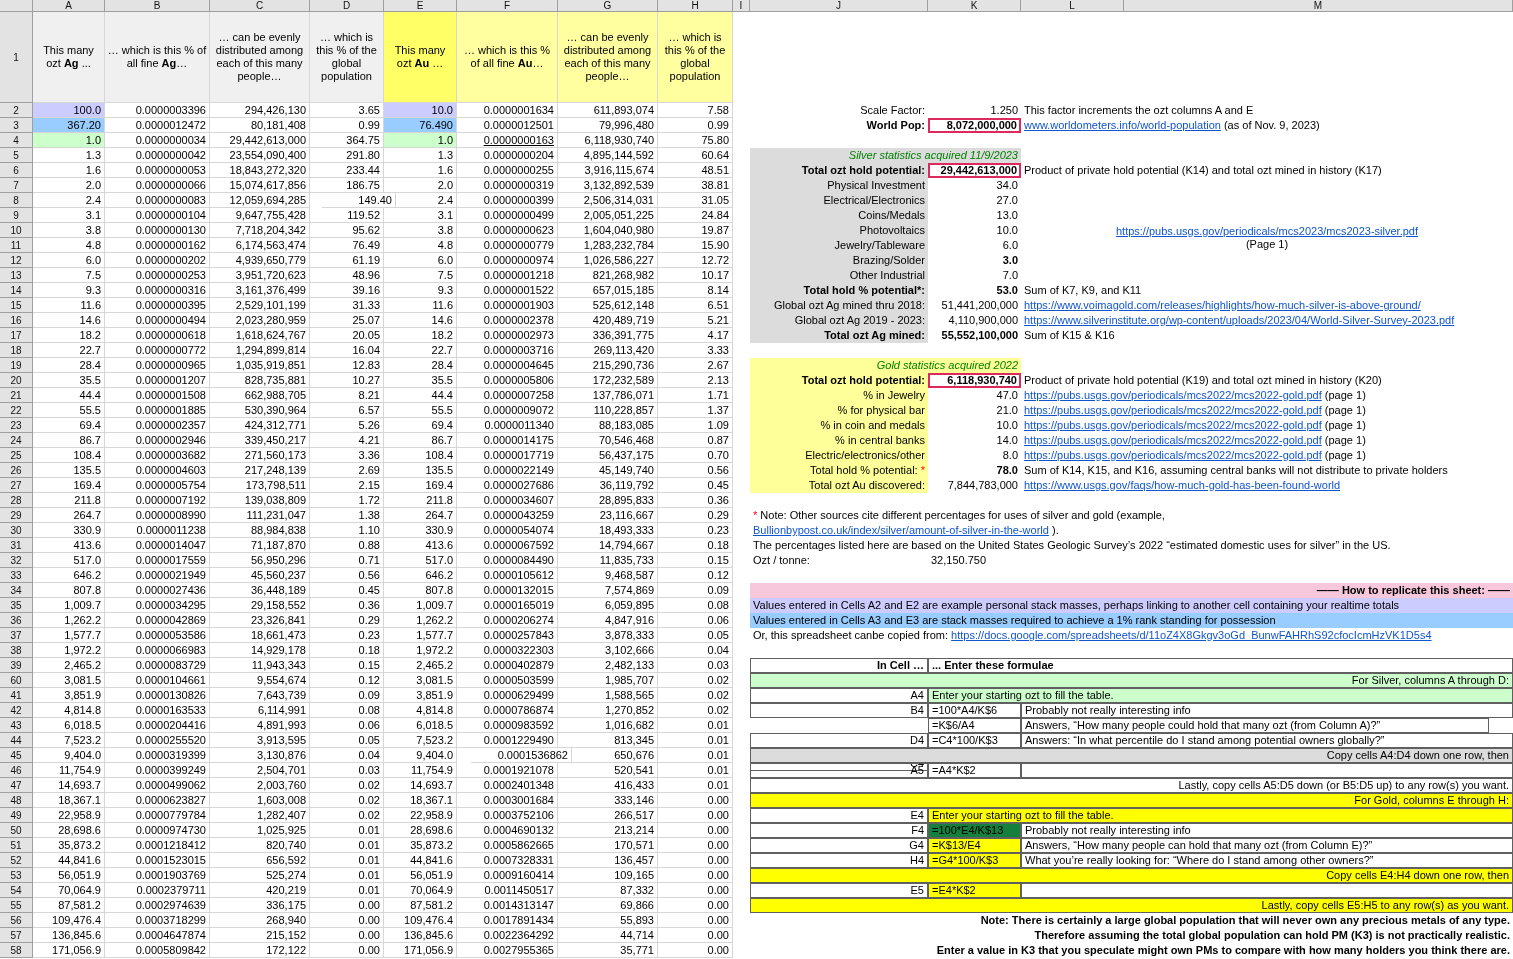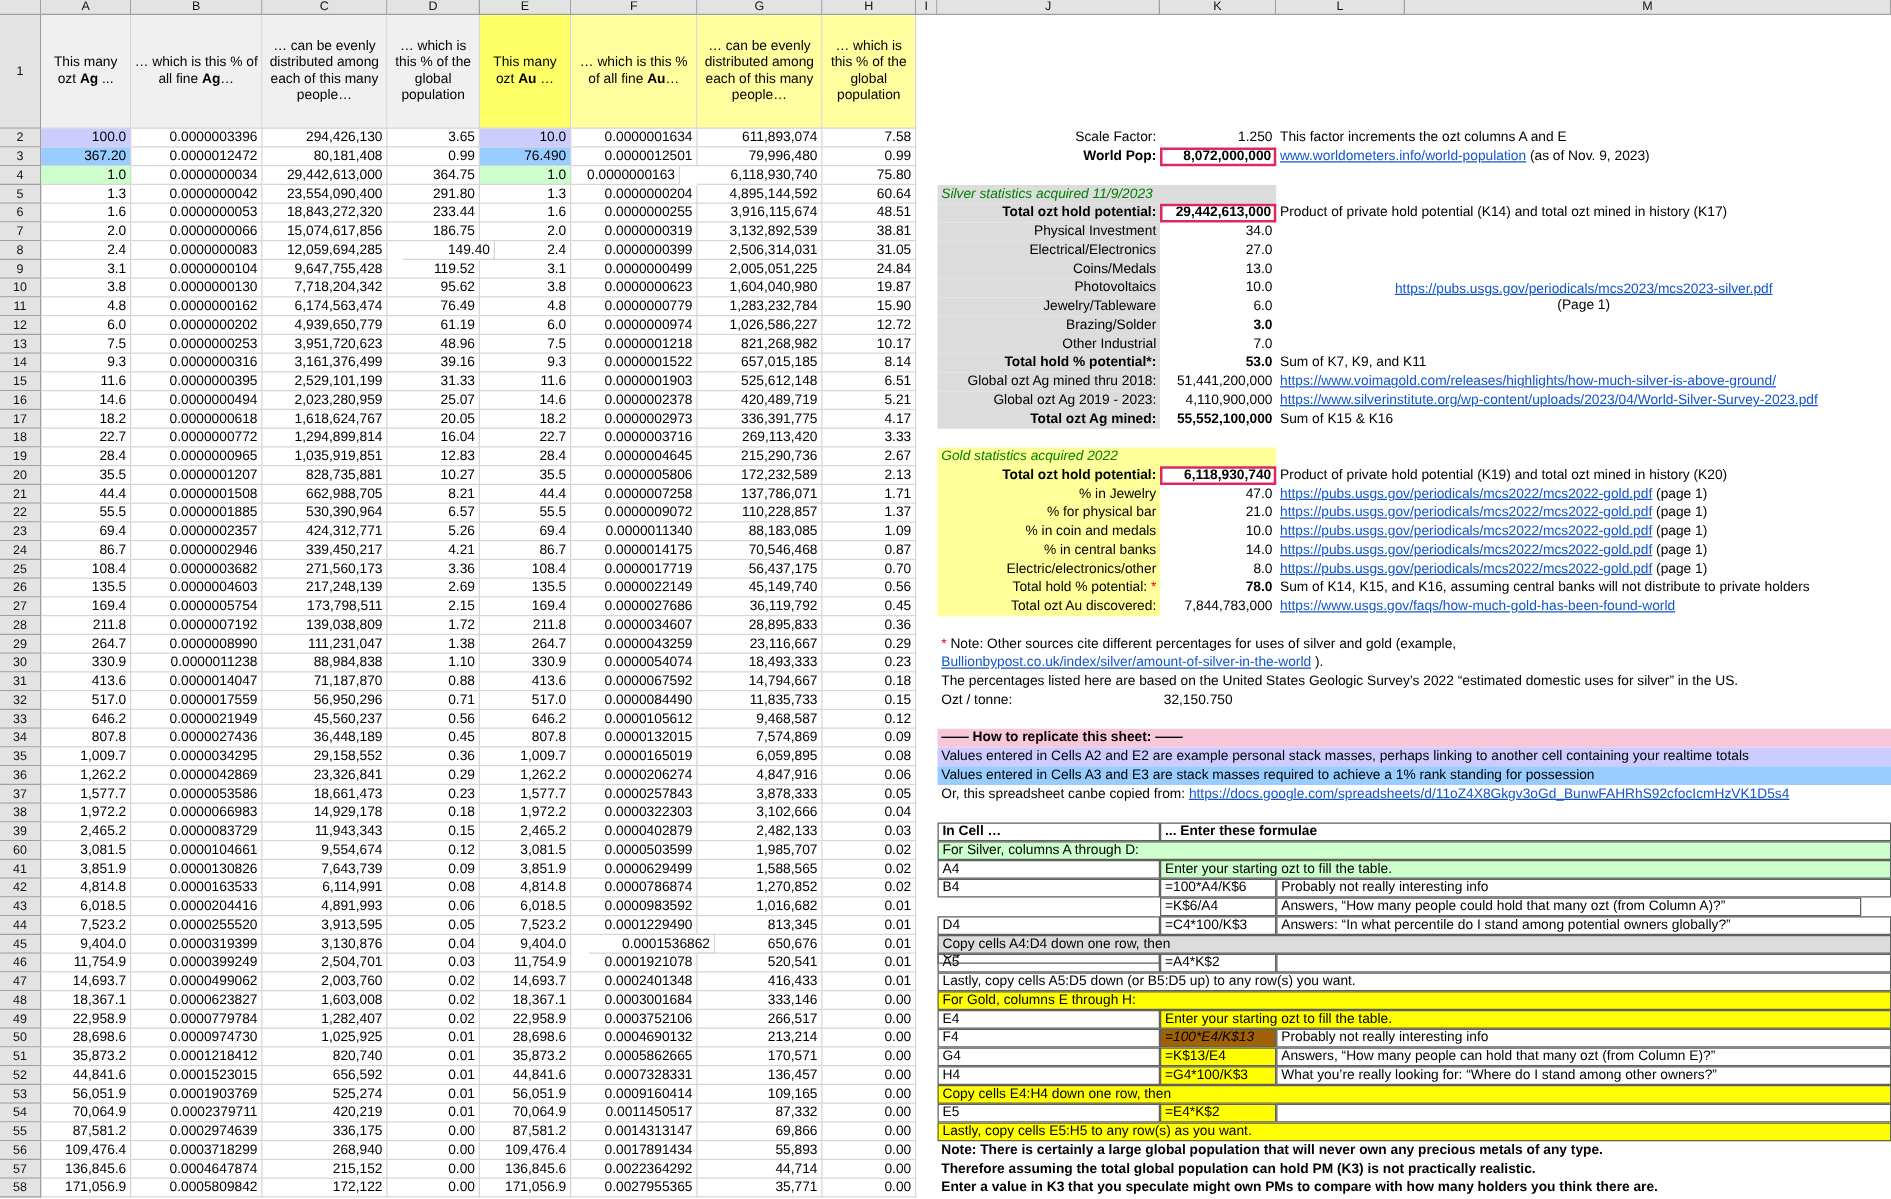--- a/index.html
+++ b/index.html
@@ -4,21 +4,21 @@
 <style>
   *{box-sizing:border-box;margin:0;padding:0;}
   body{background:#ffffff;font-family:"Liberation Sans","DejaVu Sans",sans-serif;}
   #sheet{position:relative;width:1513px;height:959px;background:#ffffff;overflow:hidden;}
   .hcell{position:absolute;background:#e3e3e3;border-right:1px solid #9f9f9f;border-bottom:1px solid #9f9f9f;
          display:flex;align-items:center;justify-content:center;font-size:10px;color:#111;}
   .cell{position:absolute;display:flex;align-items:center;justify-content:flex-start;padding:0 3px;
         font-size:11px;line-height:13px;white-space:nowrap;overflow:hidden;color:#000;}
   .grid{border-right:1px solid #d6d6d6;border-bottom:1px solid #d6d6d6;}
   .al-r{justify-content:flex-end;}
-  .al-c{justify-content:flex-start;}
+  .al-c{justify-content:flex-end;}
   .b{font-weight:bold;}
   .i{font-style:italic;}
   .brd{border:1px solid #606060;}
   .redbox{border:2px solid #dd2a5e;padding:0 2px;}
   .hdr{white-space:normal;text-align:center;line-height:13px;padding:1px 2px;}
   .lnk{color:#1155cc;text-decoration:underline;}
   .runs{display:inline;}
   .pdfnote{flex-direction:column;justify-content:center;white-space:normal;text-align:center;}
 </style>
 </head>
@@ -135,21 +135,21 @@
     <div class="cell grid al-r" style="left: 310px; top: 118px; width: 74px; height: 15px;">0.99</div>
     <div class="cell grid al-r" style="left: 384px; top: 118px; width: 73px; height: 15px; background: rgb(153, 204, 255);">76.490</div>
     <div class="cell grid al-r" style="left: 457px; top: 118px; width: 101px; height: 15px;">0.0000012501</div>
     <div class="cell grid al-r" style="left: 558px; top: 118px; width: 100px; height: 15px;">79,996,480</div>
     <div class="cell grid al-r" style="left: 658px; top: 118px; width: 75px; height: 15px;">0.99</div>
     <div class="cell grid al-r" style="left: 33px; top: 133px; width: 72px; height: 15px; background: rgb(204, 255, 204);">1.0</div>
     <div class="cell grid al-r" style="left: 105px; top: 133px; width: 105px; height: 15px;">0.0000000034</div>
     <div class="cell grid al-r" style="left: 210px; top: 133px; width: 100px; height: 15px;">29,442,613,000</div>
     <div class="cell grid al-r" style="left: 310px; top: 133px; width: 74px; height: 15px;">364.75</div>
     <div class="cell grid al-r" style="left: 384px; top: 133px; width: 73px; height: 15px; background: rgb(204, 255, 204);">1.0</div>
-    <div class="cell grid al-r" style="left: 457px; top: 133px; width: 87px; height: 15px;">0.0000000163</div>
+    <div class="cell grid al-r" style="left: 457px; top: 133px; width: 101px; height: 15px; text-decoration: underline;">0.0000000163</div>
     <div class="cell grid al-r" style="left: 558px; top: 133px; width: 100px; height: 15px;">6,118,930,740</div>
     <div class="cell grid al-r" style="left: 658px; top: 133px; width: 75px; height: 15px;">75.80</div>
     <div class="cell grid al-r" style="left: 33px; top: 148px; width: 72px; height: 15px;">1.3</div>
     <div class="cell grid al-r" style="left: 105px; top: 148px; width: 105px; height: 15px;">0.0000000042</div>
     <div class="cell grid al-r" style="left: 210px; top: 148px; width: 100px; height: 15px;">23,554,090,400</div>
     <div class="cell grid al-r" style="left: 310px; top: 148px; width: 74px; height: 15px;">291.80</div>
     <div class="cell grid al-r" style="left: 384px; top: 148px; width: 73px; height: 15px;">1.3</div>
     <div class="cell grid al-r" style="left: 457px; top: 148px; width: 101px; height: 15px;">0.0000000204</div>
     <div class="cell grid al-r" style="left: 558px; top: 148px; width: 100px; height: 15px;">4,895,144,592</div>
     <div class="cell grid al-r" style="left: 658px; top: 148px; width: 75px; height: 15px;">60.64</div>
@@ -689,21 +689,21 @@
     <div class="cell brd" style="left: 1021px; top: 733px; width: 492px; height: 15px;">Answers: “In what percentile do I stand among potential owners globally?”</div>
     <div class="cell al-c brd" style="left: 750px; top: 748px; width: 763px; height: 15px; background: rgb(220, 220, 220);">Copy cells A4:D4 down one row, then</div>
     <div class="cell al-c brd" style="left: 750px; top: 763px; width: 178px; height: 15px;">A5</div>
     <div class="cell brd" style="left: 928px; top: 763px; width: 93px; height: 15px;">=A4*K$2</div>
     <div class="cell brd" style="left: 1021px; top: 763px; width: 492px; height: 15px;"></div>
     <div class="cell al-c brd" style="left: 750px; top: 778px; width: 763px; height: 15px;">Lastly, copy cells A5:D5 down (or B5:D5 up) to any row(s) you want.</div>
     <div class="cell al-c brd" style="left: 750px; top: 793px; width: 763px; height: 15px; background: rgb(255, 255, 0);">For Gold, columns E through H:</div>
     <div class="cell al-c brd" style="left: 750px; top: 808px; width: 178px; height: 15px;">E4</div>
     <div class="cell brd" style="left: 928px; top: 808px; width: 585px; height: 15px; background: rgb(255, 255, 0);">Enter your starting ozt to fill the table.</div>
     <div class="cell al-c brd" style="left: 750px; top: 823px; width: 178px; height: 15px;">F4</div>
-    <div class="cell brd" style="left: 928px; top: 823px; width: 93px; height: 15px; background: #a16207; font-style: italic;">=100*E4/K$13</div>
+    <div class="cell brd" style="left: 928px; top: 823px; width: 93px; height: 15px; background: #15803d;">=100*E4/K$13</div>
     <div class="cell brd" style="left: 1021px; top: 823px; width: 492px; height: 15px;">Probably not really interesting info</div>
     <div class="cell al-c brd" style="left: 750px; top: 838px; width: 178px; height: 15px;">G4</div>
     <div class="cell brd" style="left: 928px; top: 838px; width: 93px; height: 15px; background: rgb(255, 255, 0);">=K$13/E4</div>
     <div class="cell brd" style="left: 1021px; top: 838px; width: 492px; height: 15px;">Answers, “How many people can hold that many ozt (from Column E)?”</div>
     <div class="cell al-c brd" style="left: 750px; top: 853px; width: 178px; height: 15px;">H4</div>
     <div class="cell brd" style="left: 928px; top: 853px; width: 93px; height: 15px; background: rgb(255, 255, 0);">=G4*100/K$3</div>
     <div class="cell brd" style="left: 1021px; top: 853px; width: 492px; height: 15px;">What you’re really looking for: “Where do I stand among other owners?”</div>
     <div class="cell al-c brd" style="left: 750px; top: 868px; width: 763px; height: 15px; background: rgb(255, 255, 0);">Copy cells E4:H4 down one row, then</div>
     <div class="cell al-c brd" style="left: 750px; top: 883px; width: 178px; height: 15px;">E5</div>
     <div class="cell brd" style="left: 928px; top: 883px; width: 93px; height: 15px; background: rgb(255, 255, 0);">=E4*K$2</div>

